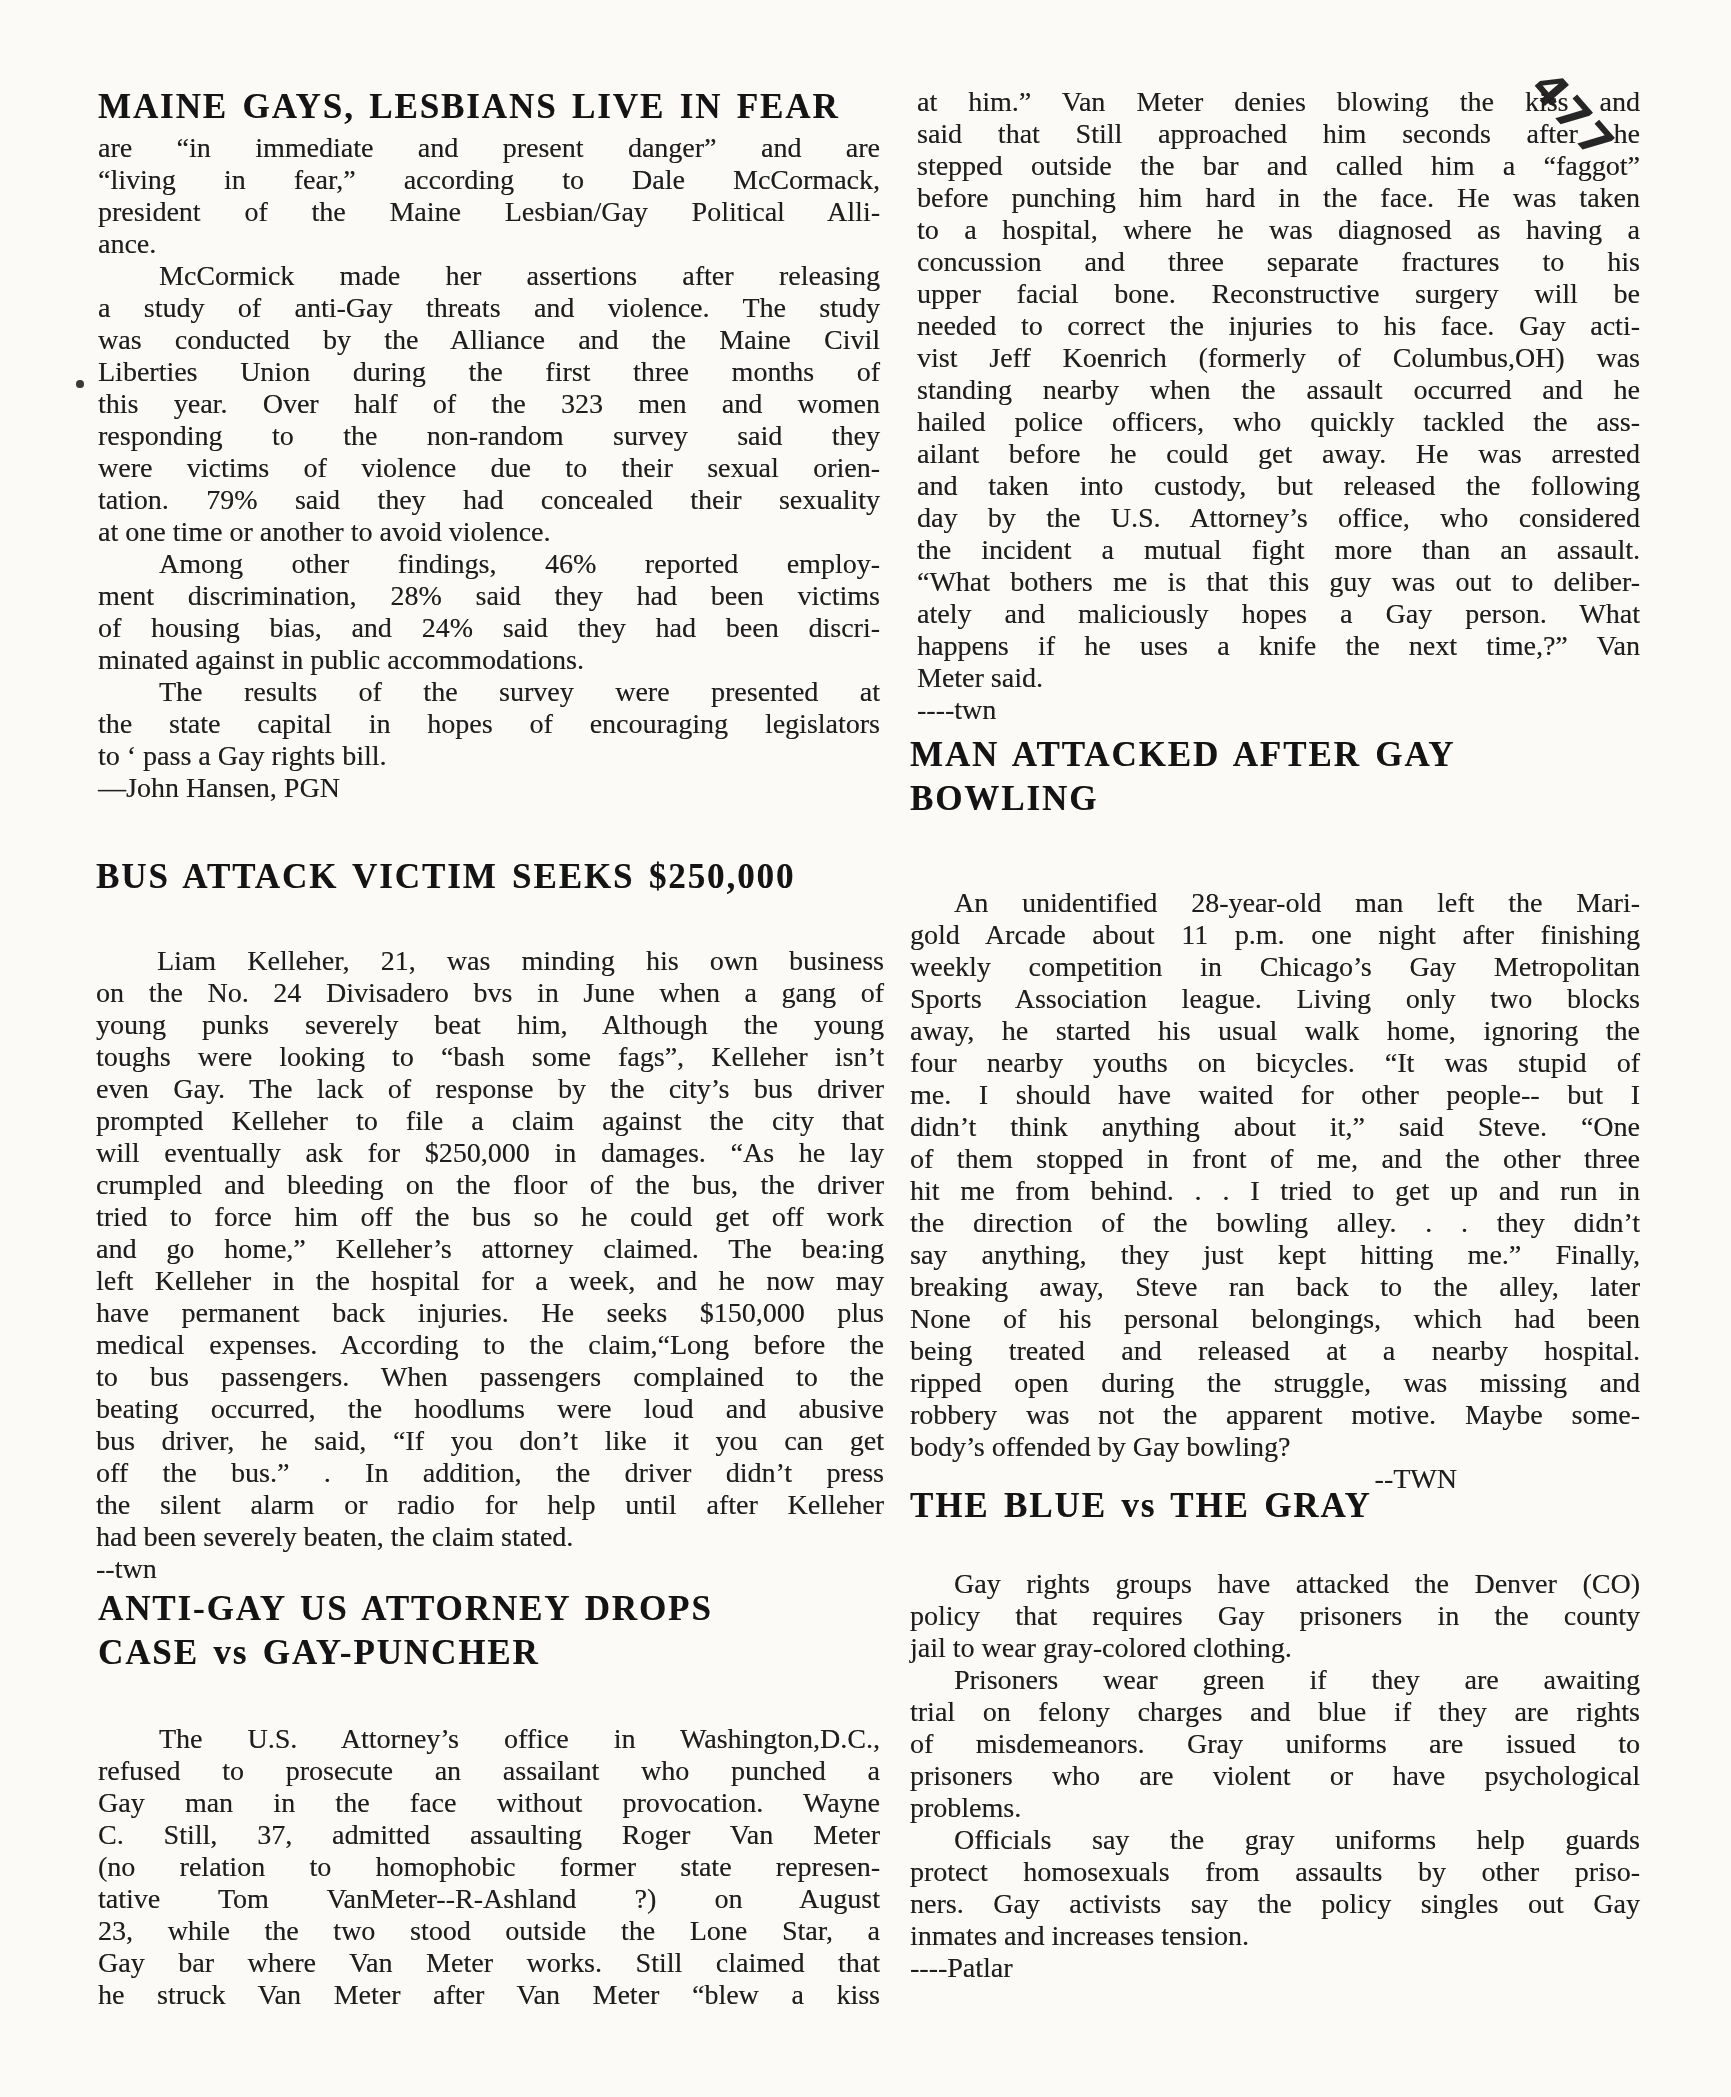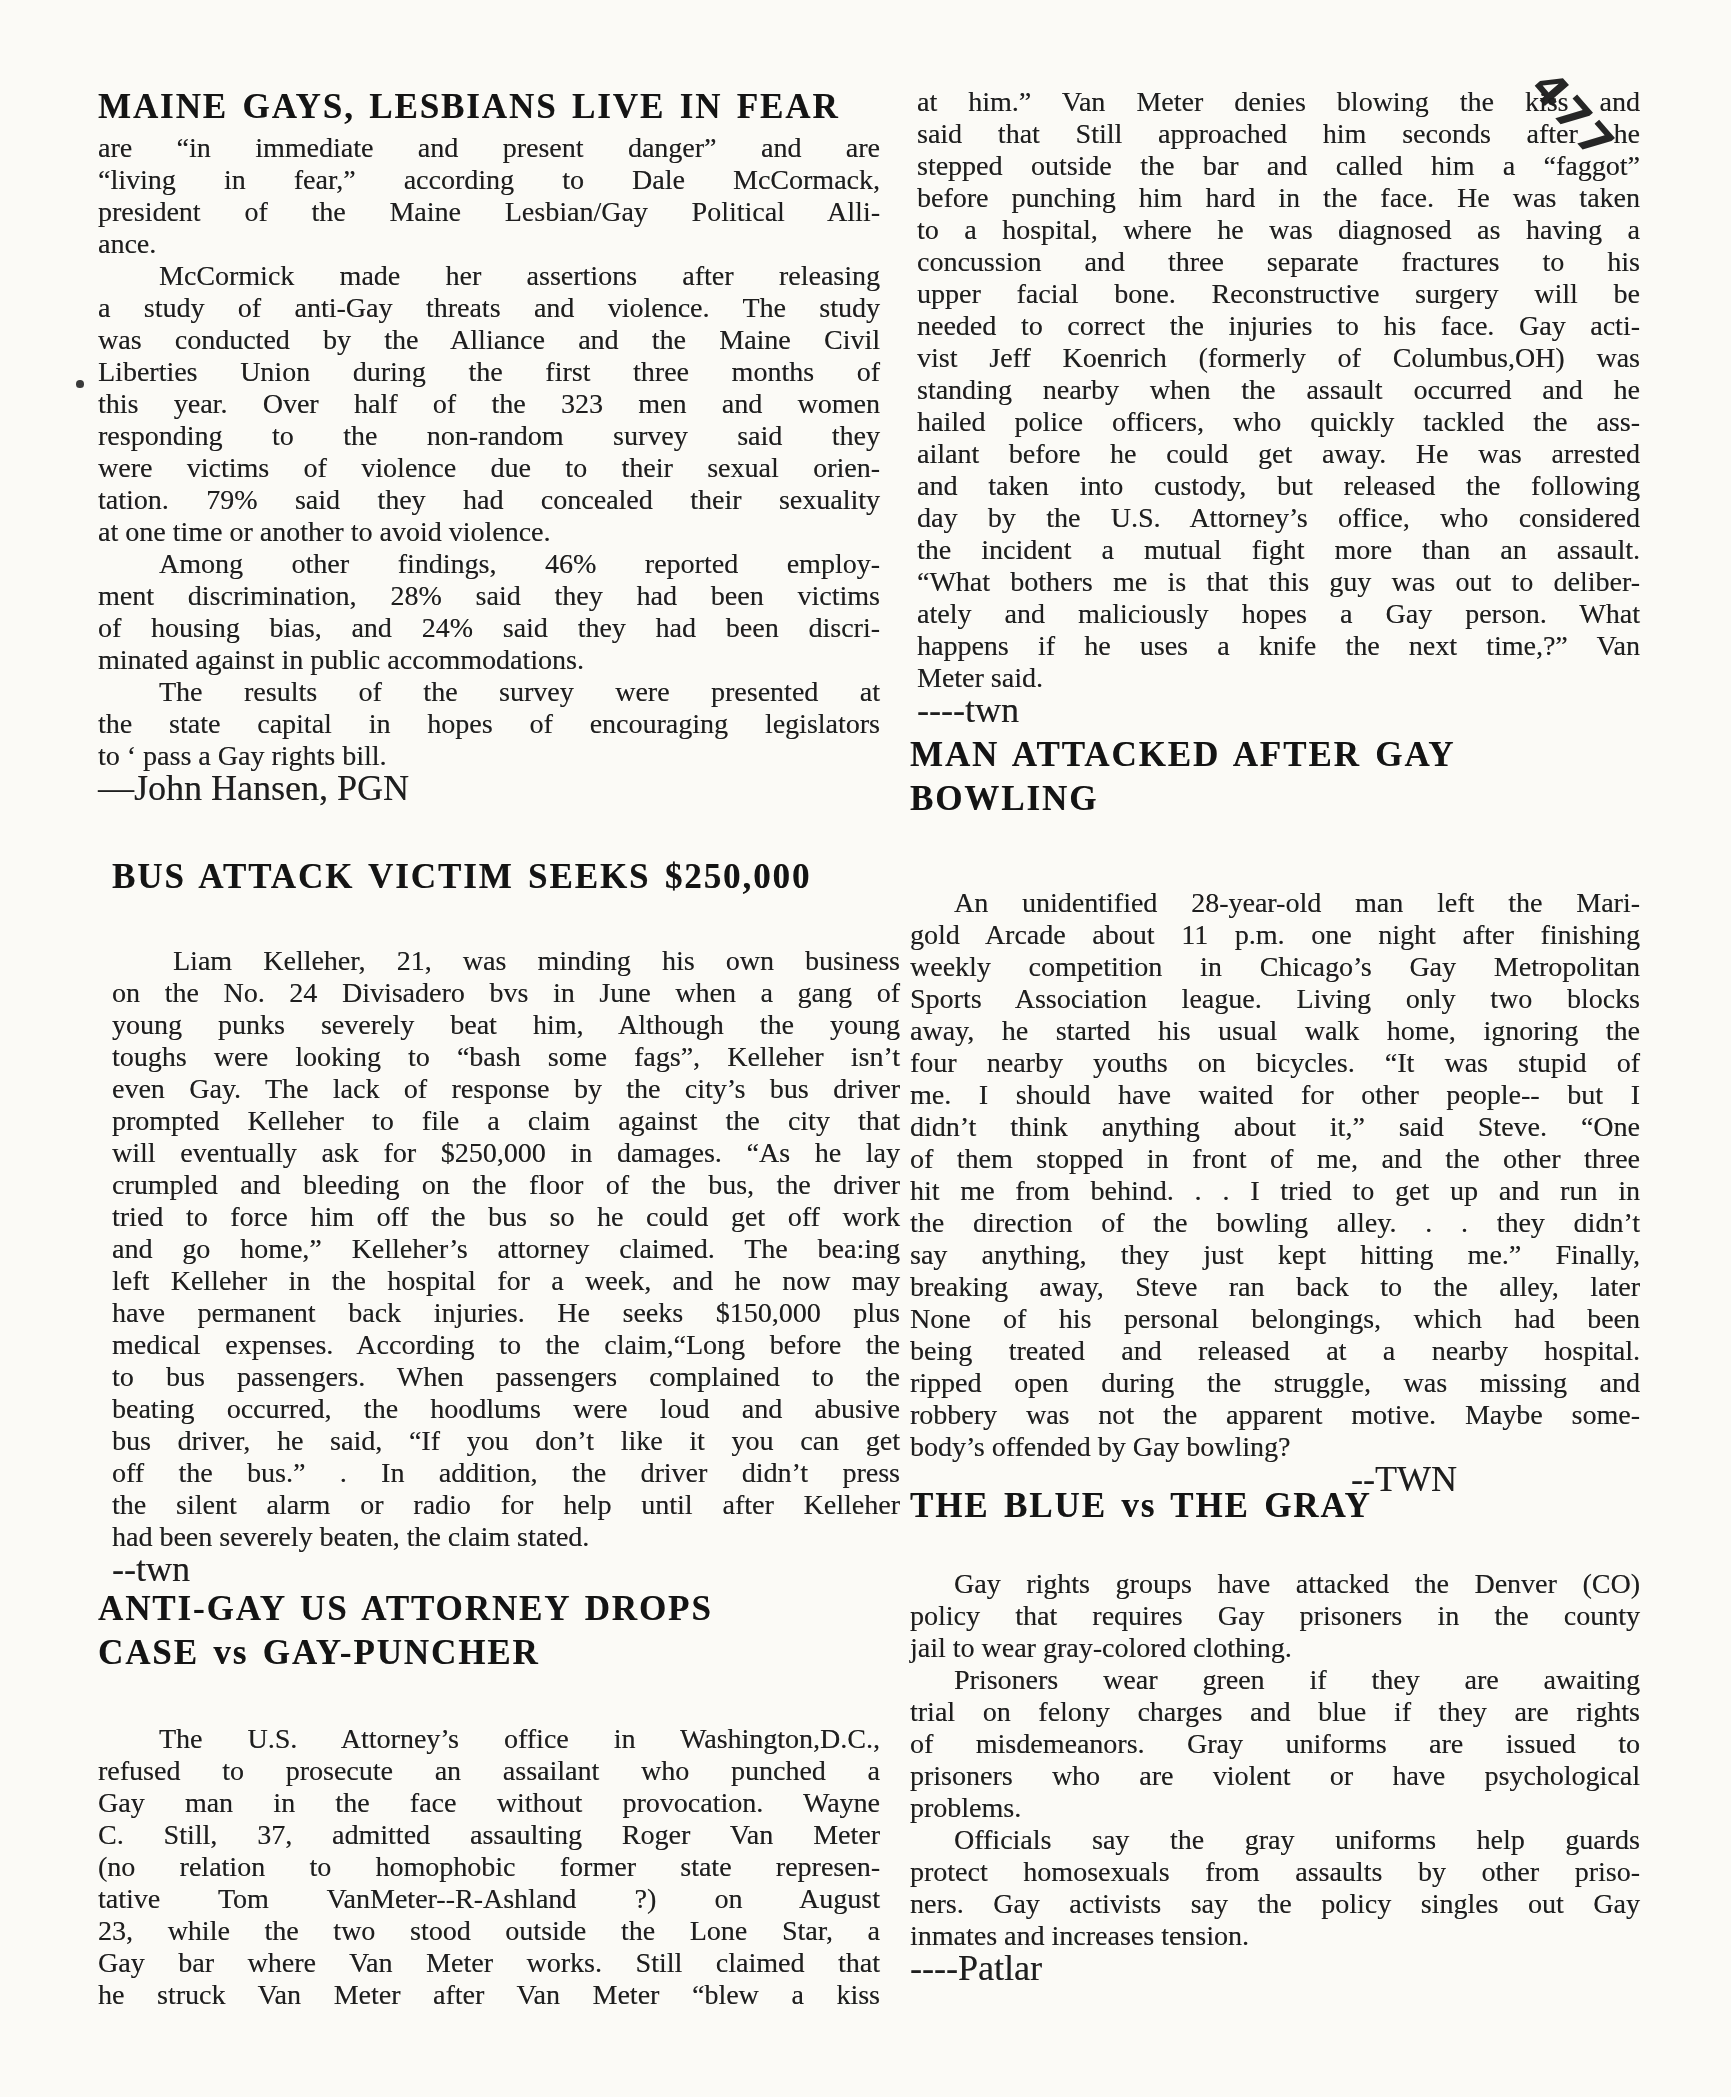--- a/index.html
+++ b/index.html
@@ -14,21 +14,21 @@
     width: 1731px;
     height: 2097px;
     background: var(--bg);
     font-family: "Liberation Serif", serif;
     color: var(--ink);
     overflow: hidden;
   }
   .article { position: absolute; }
   
   #art-maine     { left: 98px;  top: 85px;  width: 782px; }
-  #art-bus       { left: 112px;  top: 855px; width: 788px; }
+  #art-bus       { left: 96px;  top: 855px; width: 788px; }
   #art-attorney  { left: 98px;  top: 1587px; width: 782px; }
   
   #art-cont      { left: 917px; top: 86px;  width: 723px; }
   #art-bowling   { left: 910px; top: 733px; width: 730px; }
   #art-bluegray  { left: 910px; top: 1484px; width: 730px; }
 
   .headline {
     font-size: 35px;
     font-weight: 700;
     line-height: 44px;
@@ -50,21 +50,21 @@
     line-height: 32px;
     text-align: justify;
     text-align-last: justify;
     text-shadow: 0.2px 0.2px 0.3px rgba(25,25,25,0.5);
   }
   .line.rag { text-align-last: left; }
   .col-left  .line.indent { padding-left: 61px; }
   .col-right .line.indent { padding-left: 44px; }
 
   .byline {
-    font-size: 36px;
+    font-size: 28px;
     line-height: 32px;
     text-shadow: 0.2px 0.2px 0.3px rgba(25,25,25,0.5);
   }
   .byline.right { text-align: right; padding-right: 183px; }
 
   .handwritten {
     position: absolute;
     left: 1560px;
     top: 61px;
     font-family: "DejaVu Sans", sans-serif;

